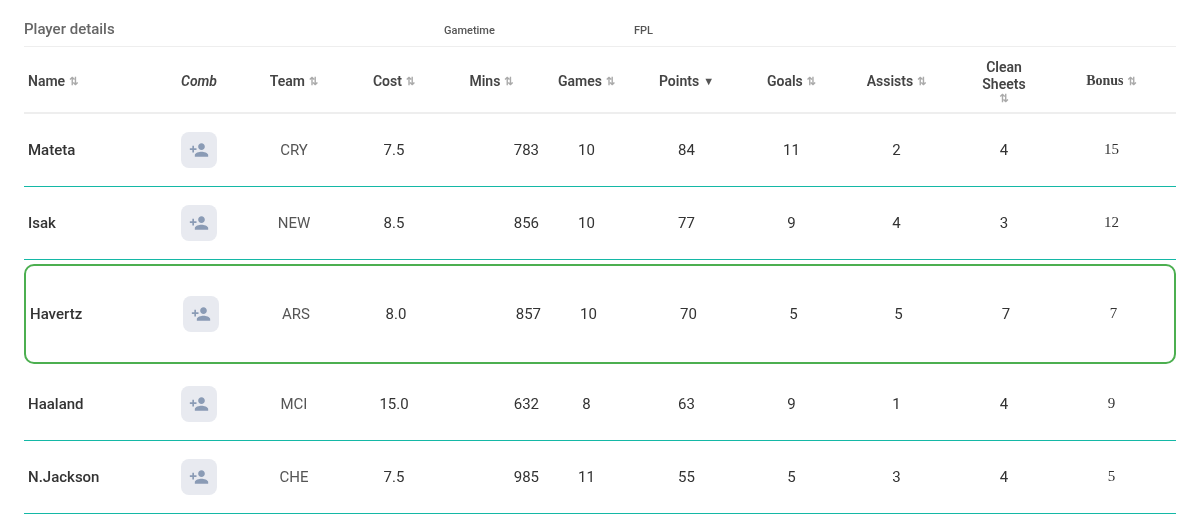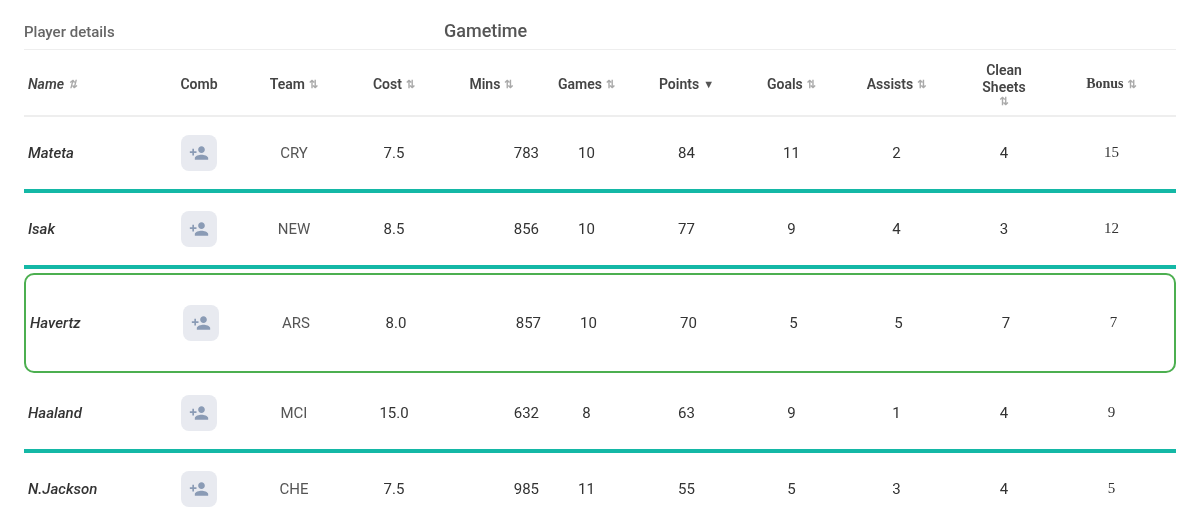--- a/index.html
+++ b/index.html
@@ -13,36 +13,36 @@
       width: 1200px;
       padding: 20px 24px;
     }
     .section-headers {
       display: flex;
       align-items: flex-end;
       padding: 0 0 8px 0;
       border-bottom: 1px solid #eee;
     }
     .section-label {
-      font-size: 18px;
+      font-size: 11px;
       color: #555;
       font-weight: 500;
     }
     .col-group-player { width: 420px; }
     .col-group-gametime { width: 190px; }
     .col-group-fpl { flex: 1; }
 
     .table-header {
       display: flex;
       align-items: center;
       padding: 12px 0 8px 0;
       border-bottom: 2px solid #eee;
     }
-    .col-name { width: 130px; padding-left: 4px; font-style: italic; }
-    .col-comb { width: 90px; text-align: center; }
+    .col-name { width: 130px; padding-left: 4px; }
+    .col-comb { width: 90px; text-align: center; font-style: italic; }
     .col-team { width: 100px; text-align: center; }
     .col-cost { width: 100px; text-align: center; }
     .col-mins { width: 95px; text-align: center; }
     .col-games { width: 95px; text-align: center; }
     .col-points { width: 105px; }
     .col-goals { width: 105px; text-align: center; }
     .col-assists { width: 105px; text-align: center; }
     .col-cleansheets { width: 110px; text-align: center; }
     .col-bonus { width: 105px; text-align: center; font-family: Liberation Serif, serif; }
 
@@ -61,21 +61,21 @@
       display: inline-flex;
       flex-direction: column;
       line-height: 1;
     }
     .sort-icon.active { color: #555; }
 
     .table-row {
       display: flex;
       align-items: center;
       padding: 18px 0;
-      border-bottom: 4px solid #14b8a6;
+      border-bottom: 1px solid #14b8a6;
     }
     .table-row.highlighted {
       border: 2.5px solid #4caf50;
       border-radius: 10px;
       margin: 4px 0;
       padding: 30px 0;
     }
     .cell { font-size: 15px; color: #333; }
     .cell-name { width: 130px; padding-left: 4px; font-weight: 500; }
     .cell-comb { width: 90px; display: flex; justify-content: center; }
@@ -116,20 +116,23 @@
 
 <div class="container">
 
   <div class="section-headers">
     <div class="col-group-player">
       <span class="player-details-label">Player details</span>
     </div>
     <div class="col-group-gametime">
       <span class="section-label">Gametime</span>
     </div>
+    <div class="col-group-fpl">
+      <span class="section-label">FPL</span>
+    </div>
   </div>
 
   <div class="table-header">
     <div class="col-name header-cell">
       <span>Name</span>
       <span class="sort-icon">⇅</span>
     </div>
     <div class="col-comb header-cell centered">
       <span>Comb</span>
     </div>

